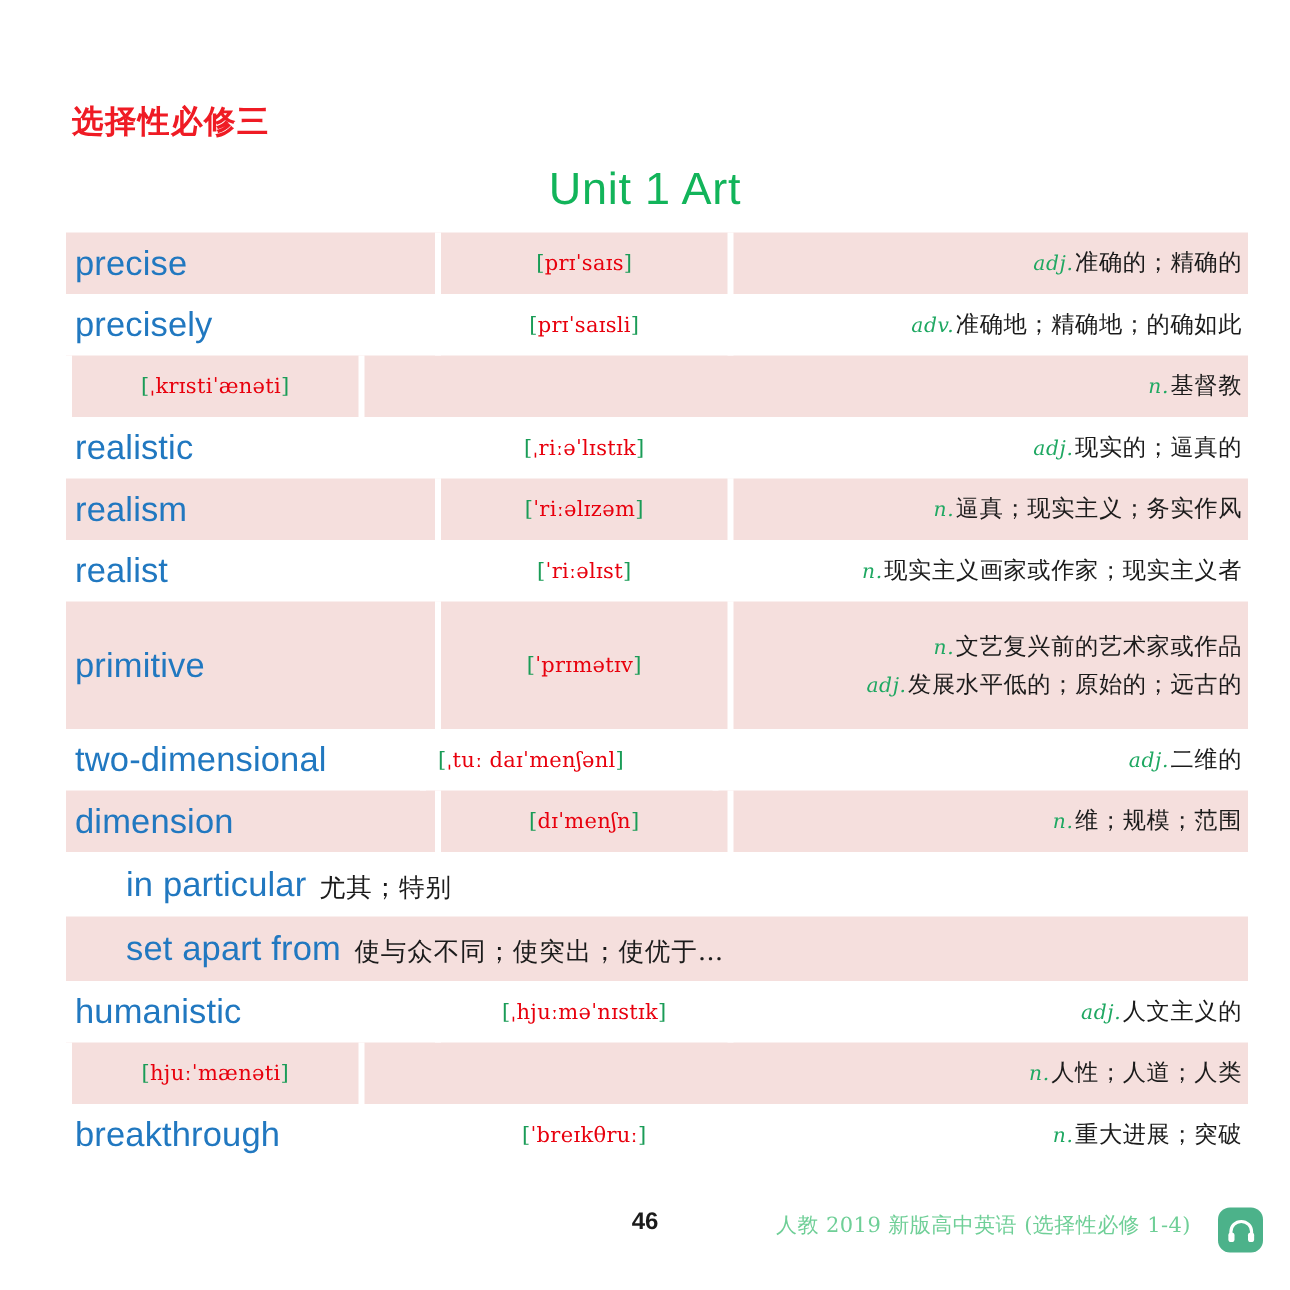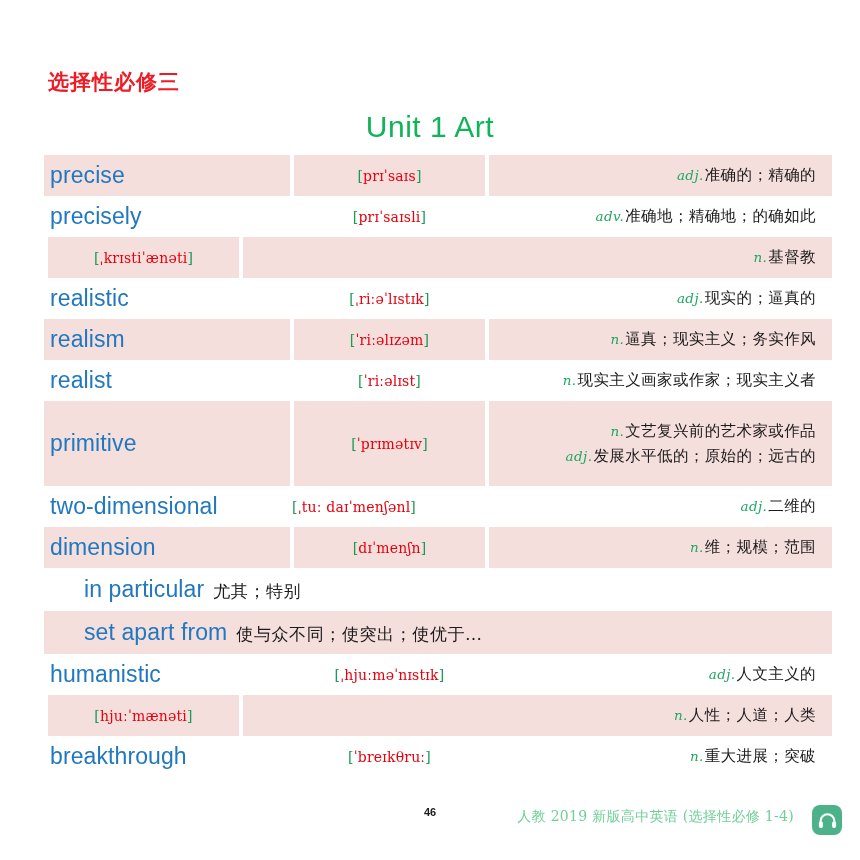--- a/index.html
+++ b/index.html
@@ -88,21 +88,21 @@
     font-family: "DejaVu Serif", serif;
     font-size: 14px;
     color: #e8000d;
     white-space: nowrap;
     letter-spacing: 0.2px;
   }
   .cell-phon .brk { color: #1a9c57; }
   .cell-def {
     flex: 1 1 auto;
     box-sizing: border-box;
-    padding-right: 16px;
+    padding-right: 4px;
     display: flex;
     flex-direction: column;
     justify-content: center;
     align-items: flex-end;
     font-family: "DejaVu Serif", serif;
     font-size: 15.5px;
     color: #1b1b1b;
     letter-spacing: 0.4px;
   }
   .cell-def .defline {
@@ -152,21 +152,21 @@
     padding-left: 9px;
   }
 
   
   .page-number {
     position: absolute;
     left: 0;
     right: 0;
     top: 806px;
     text-align: center;
-    font-size: 11px;
+    font-size: 16px;
     font-weight: bold;
     color: #1b1b1b;
   }
   .footer-note {
     position: absolute;
     right: 66px;
     top: 808px;
     font-family: "DejaVu Serif", serif;
     font-size: 14px;
     color: #6fcf97;

